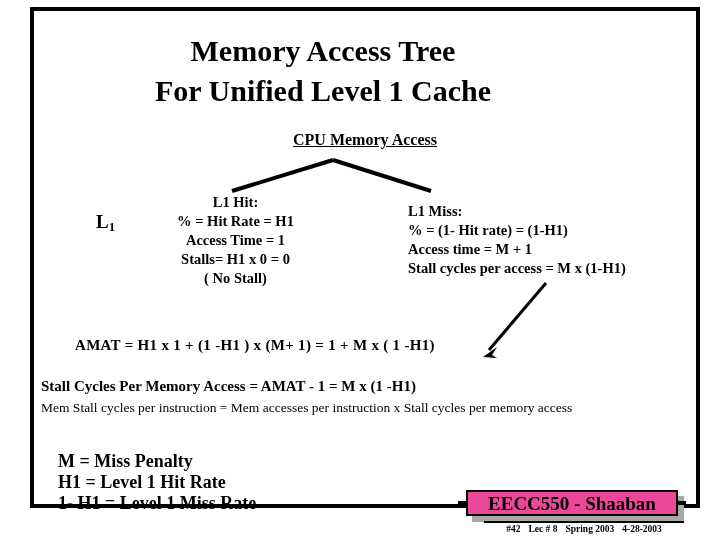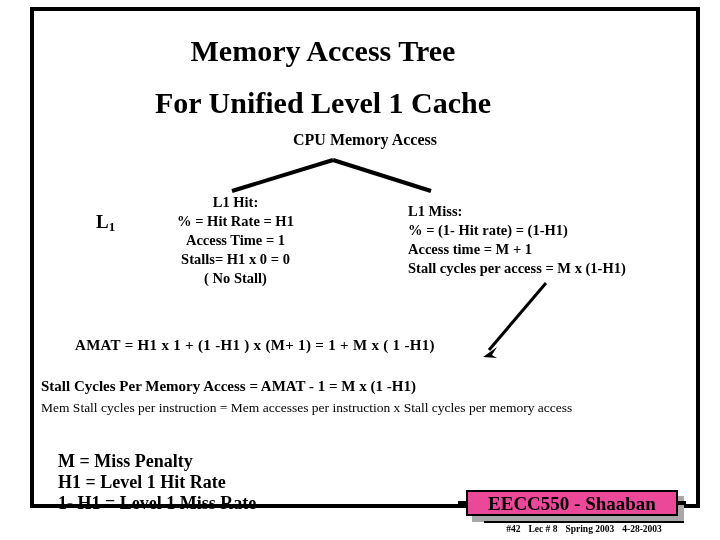--- a/index.html
+++ b/index.html
@@ -30,30 +30,31 @@
     position: absolute;
     left: 30px;
     width: 586px;
     text-align: center;
     font-weight: bold;
     font-size: 30px;
     line-height: 36px;
     letter-spacing: 0px;
   }
   #title-line1 { top: 33px; }
-  #title-line2 { top: 85px; }
+  #title-line2 { top: 73px; }
 
   #cpu-access {
     position: absolute;
     left: 30px;
     width: 670px;
     top: 131px;
     text-align: center;
     font-weight: bold;
     font-size: 16px;
+    text-decoration: underline;
   }
 
   
   #tree-svg {
     position: absolute;
     left: 0px;
     top: 0px;
     width: 720px;
     height: 540px;
     pointer-events: none;

